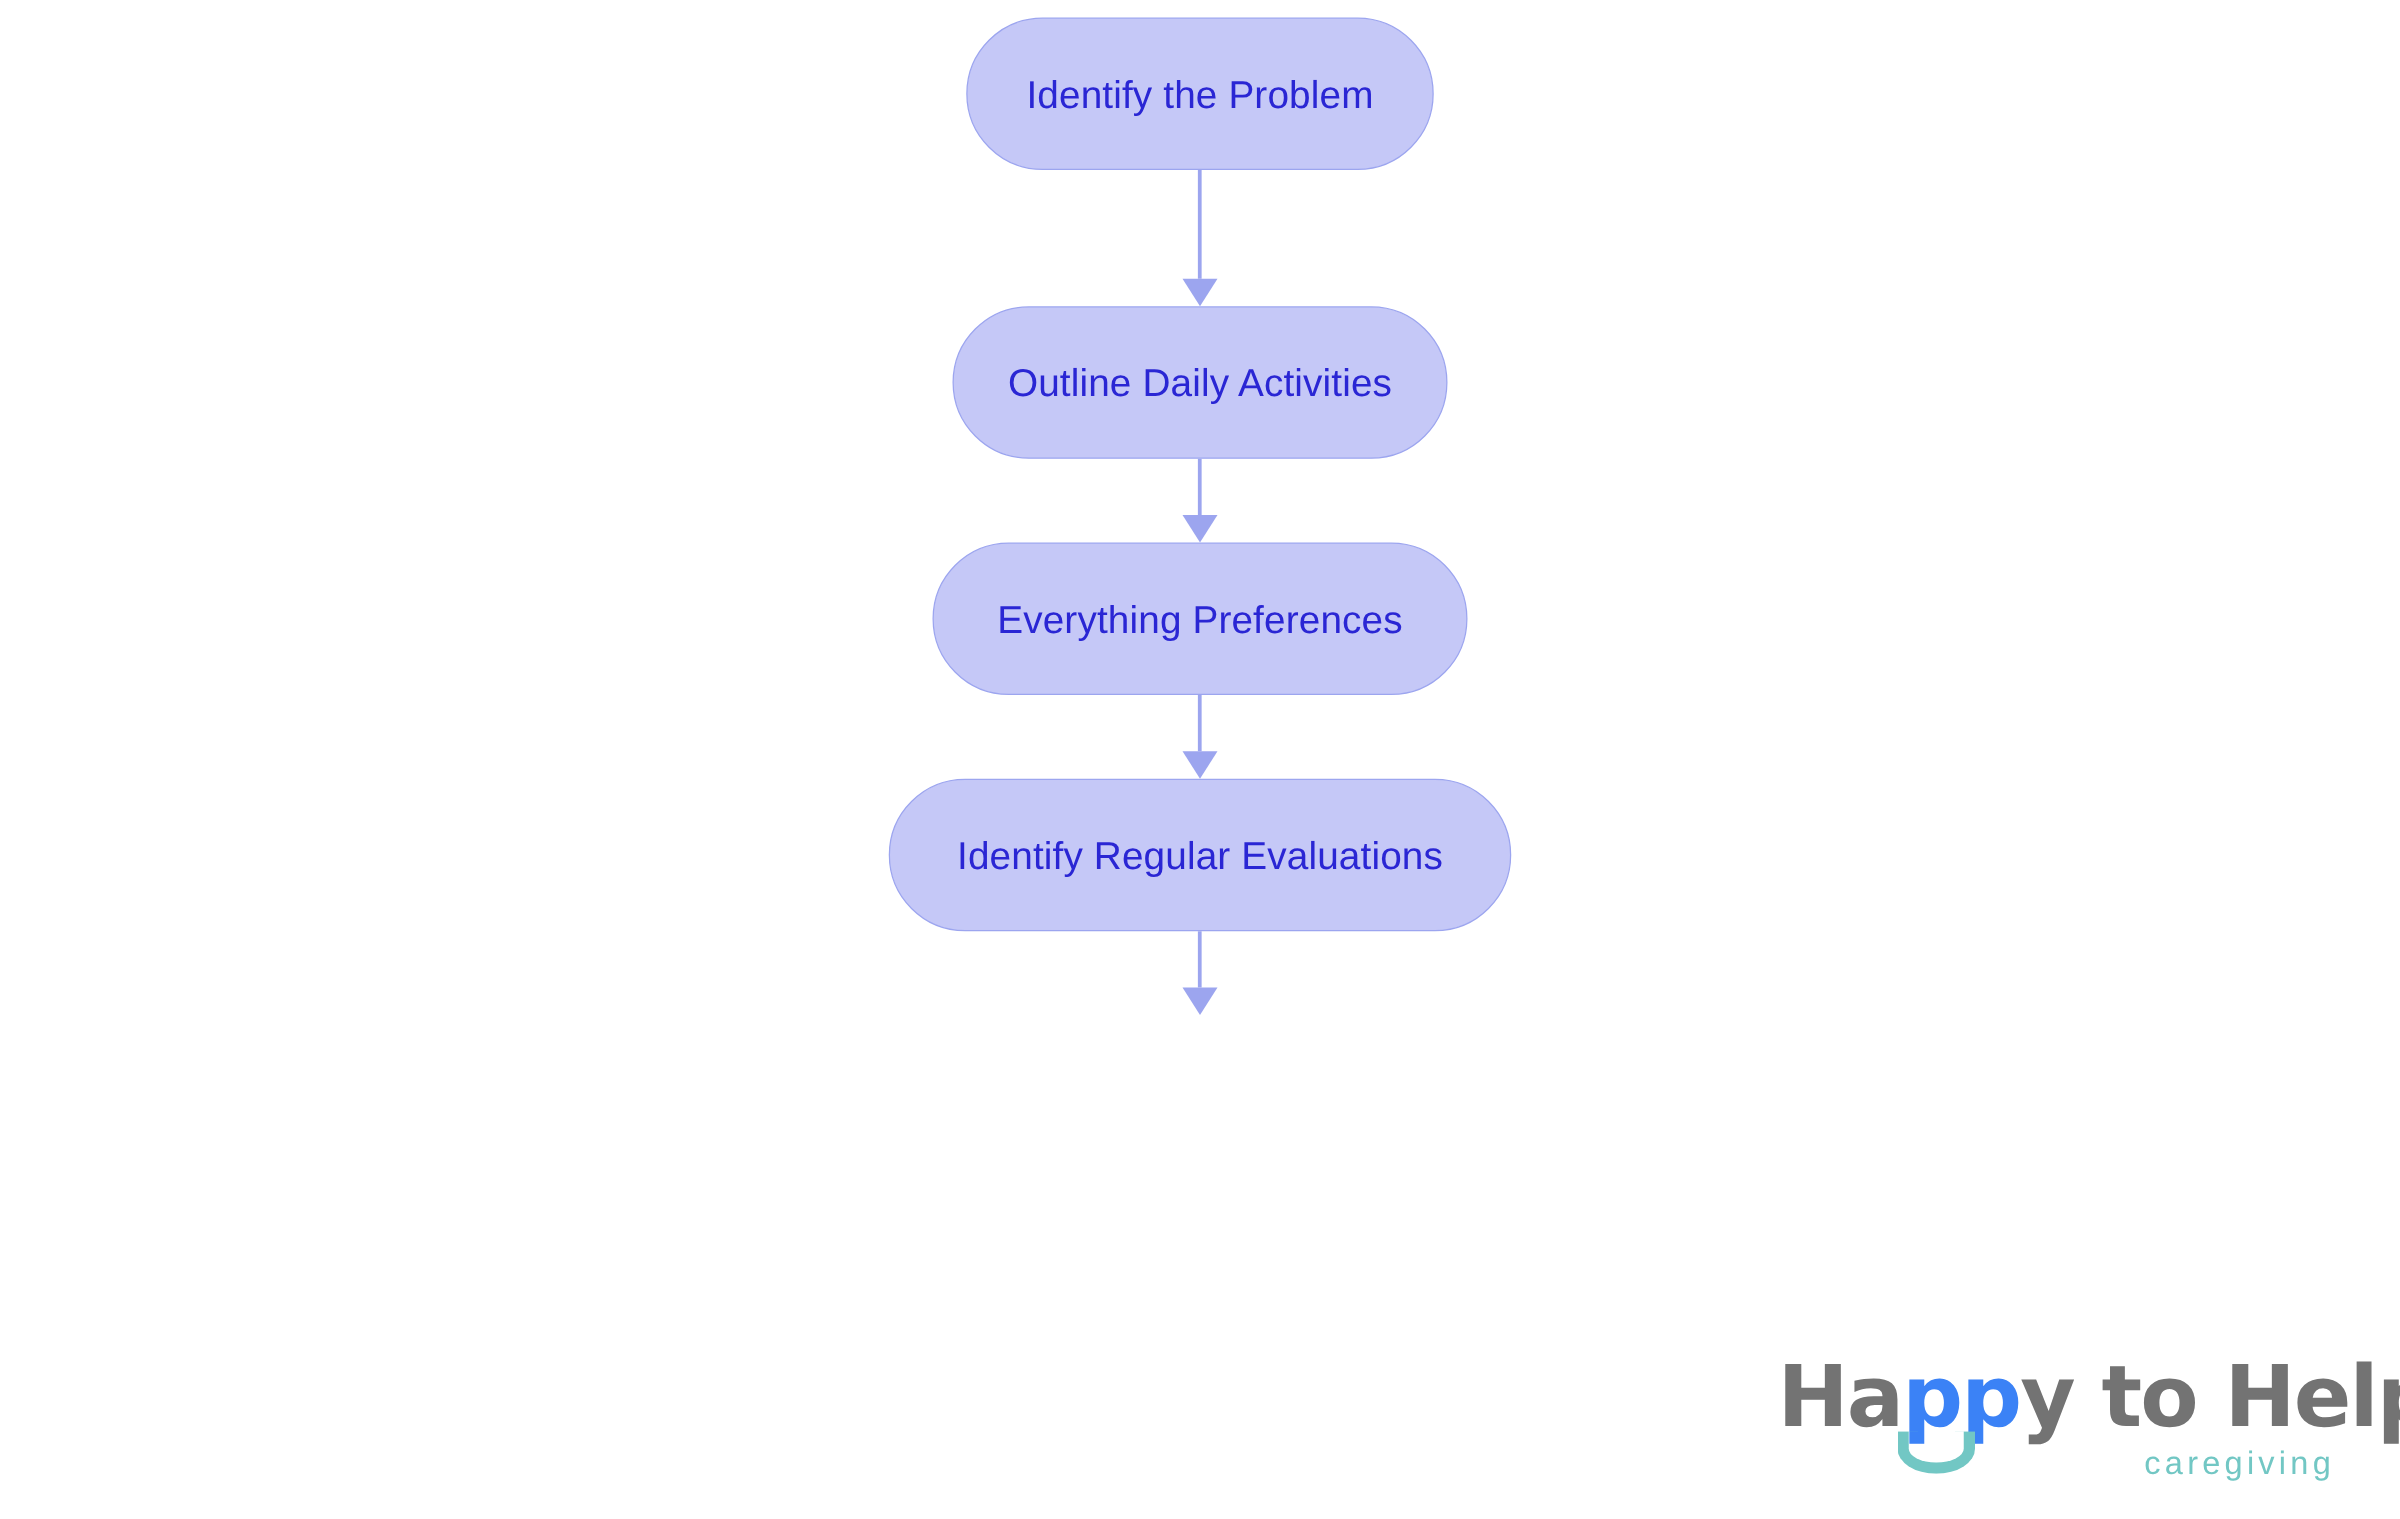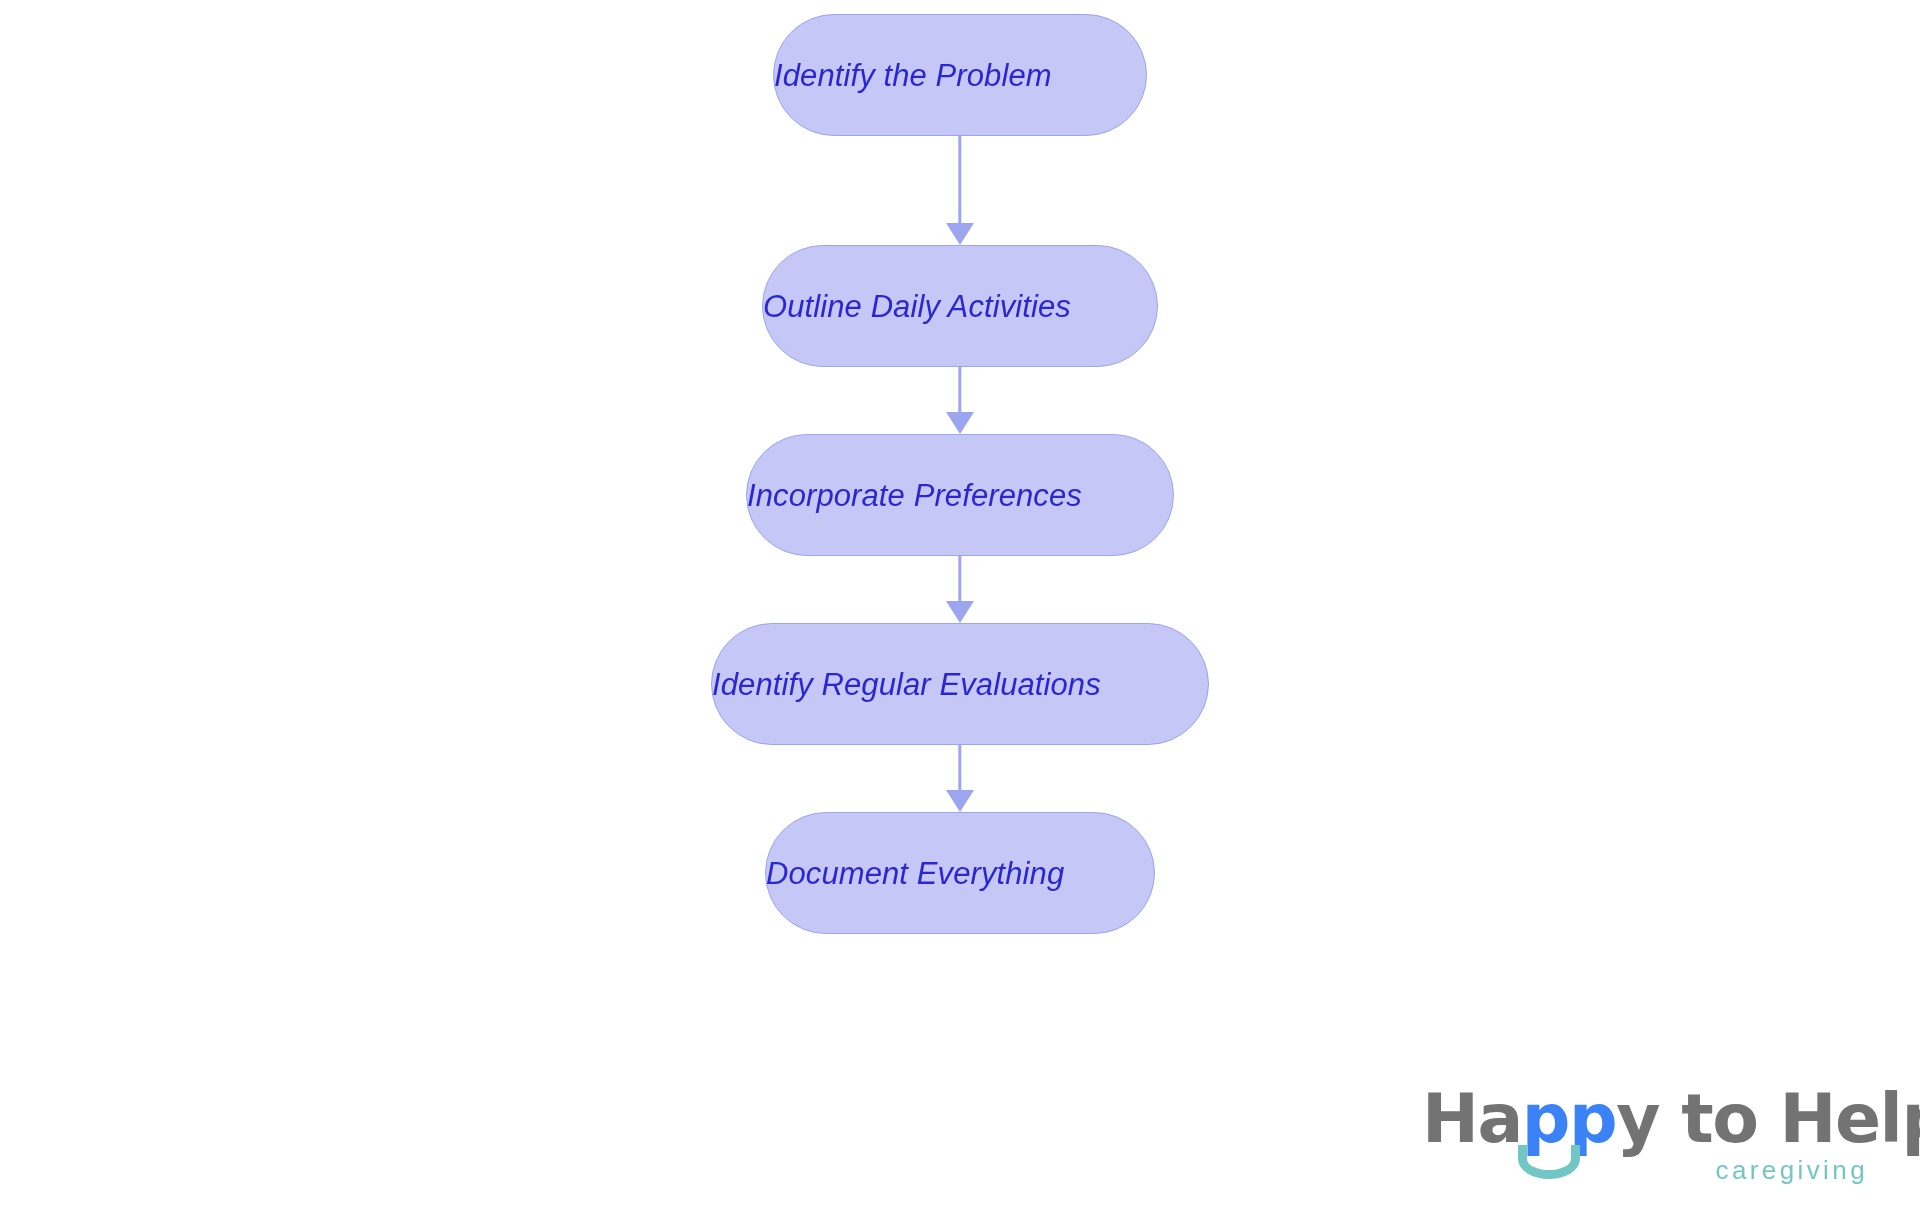--- a/index.html
+++ b/index.html
@@ -21,28 +21,28 @@
     top: 0;
     width: 1920px;
     height: 1215px;
   }
 
   
   .flow-node {
     position: absolute;
     display: flex;
     align-items: center;
+    justify-content: center;
     box-sizing: border-box;
     background: #c5c8f7;
     border: 1.6px solid #9ca5ef;
     border-radius: 999px;
     height: 122px;
     top: 0;
     left: 0;
-    font-style: italic;
   }
   .flow-node-label {
     font-family: "Liberation Sans", sans-serif;
     font-size: 31px;
     font-weight: 400;
     color: #2a26d4;
     letter-spacing: 0.1px;
     white-space: nowrap;
     line-height: 1;
   }
@@ -141,40 +141,37 @@
   <div class="flow-node" style="left:762px; top:245px; width:396px;">
     <span class="flow-node-label">Outline Daily Activities</span>
   </div>
 
   <div class="flow-edge" style="left:958px; top:367px; height:67px;">
     <div class="edge-line" style="height:45px;"></div>
     <div class="edge-arrowhead"></div>
   </div>
 
   <div class="flow-node" style="left:746px; top:434px; width:428px;">
-    <span class="flow-node-label">Incorporate Preferences</span>
+    <span class="flow-node-label">Everything Preferences</span>
   </div>
 
   <div class="flow-edge" style="left:958px; top:556px; height:67px;">
     <div class="edge-line" style="height:45px;"></div>
     <div class="edge-arrowhead"></div>
   </div>
 
   <div class="flow-node" style="left:711px; top:623px; width:498px;">
     <span class="flow-node-label">Identify Regular Evaluations</span>
   </div>
 
   <div class="flow-edge" style="left:958px; top:745px; height:67px;">
     <div class="edge-line" style="height:45px;"></div>
     <div class="edge-arrowhead"></div>
   </div>
 
-  <div class="flow-node" style="left:765px; top:812px; width:390px;">
-    <span class="flow-node-label">Document Everything</span>
-  </div>
 
 </div>
 
 <div id="brand-logo">
   <div class="logo-wordmark"><span class="logo-coral">Ha</span><span class="logo-teal">pp</span><span class="logo-coral">y to Hel</span><span class="logo-coral">p</span></div>
   <div class="logo-smile"></div>
   <div class="logo-tagline">caregiving</div>
 </div>
 
 </body></html>

